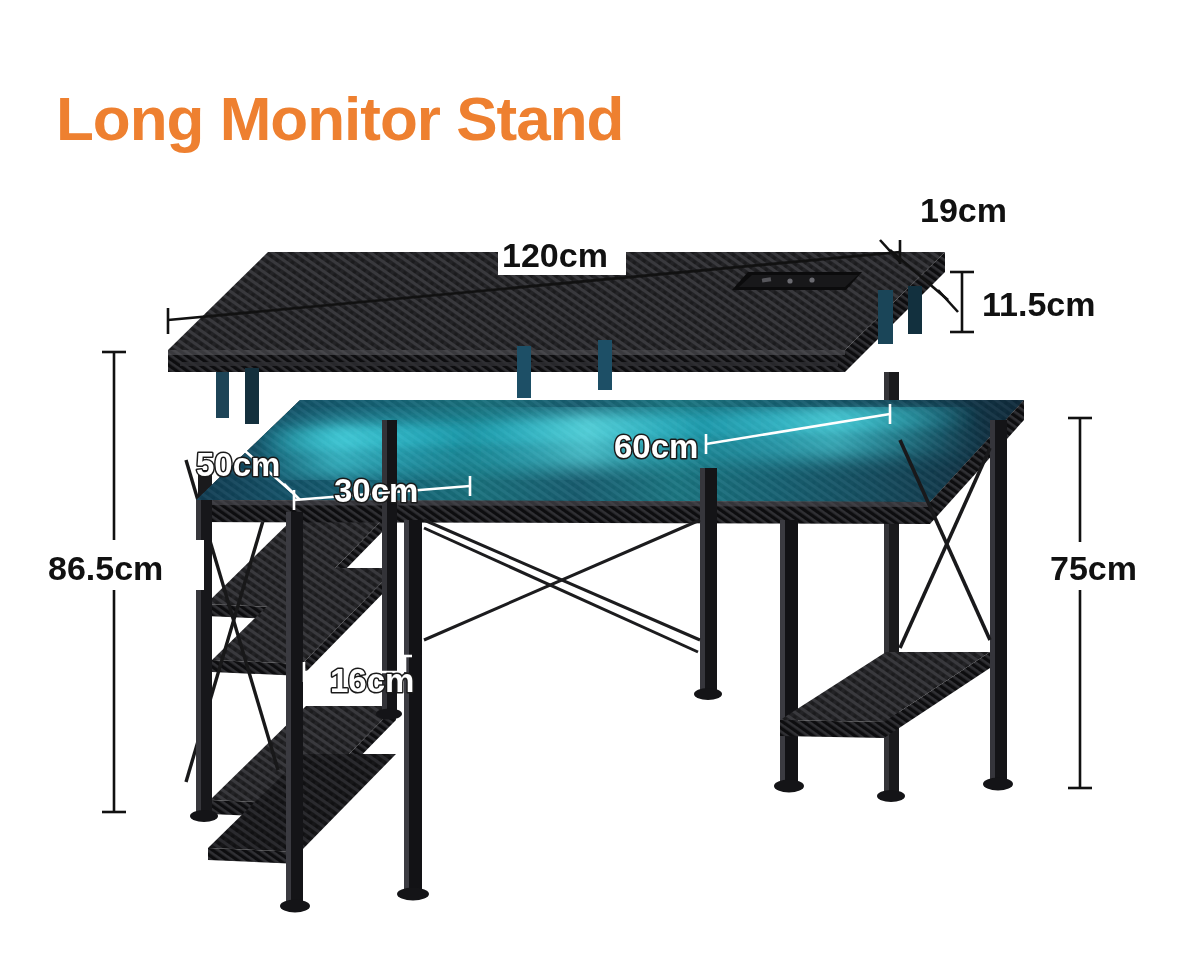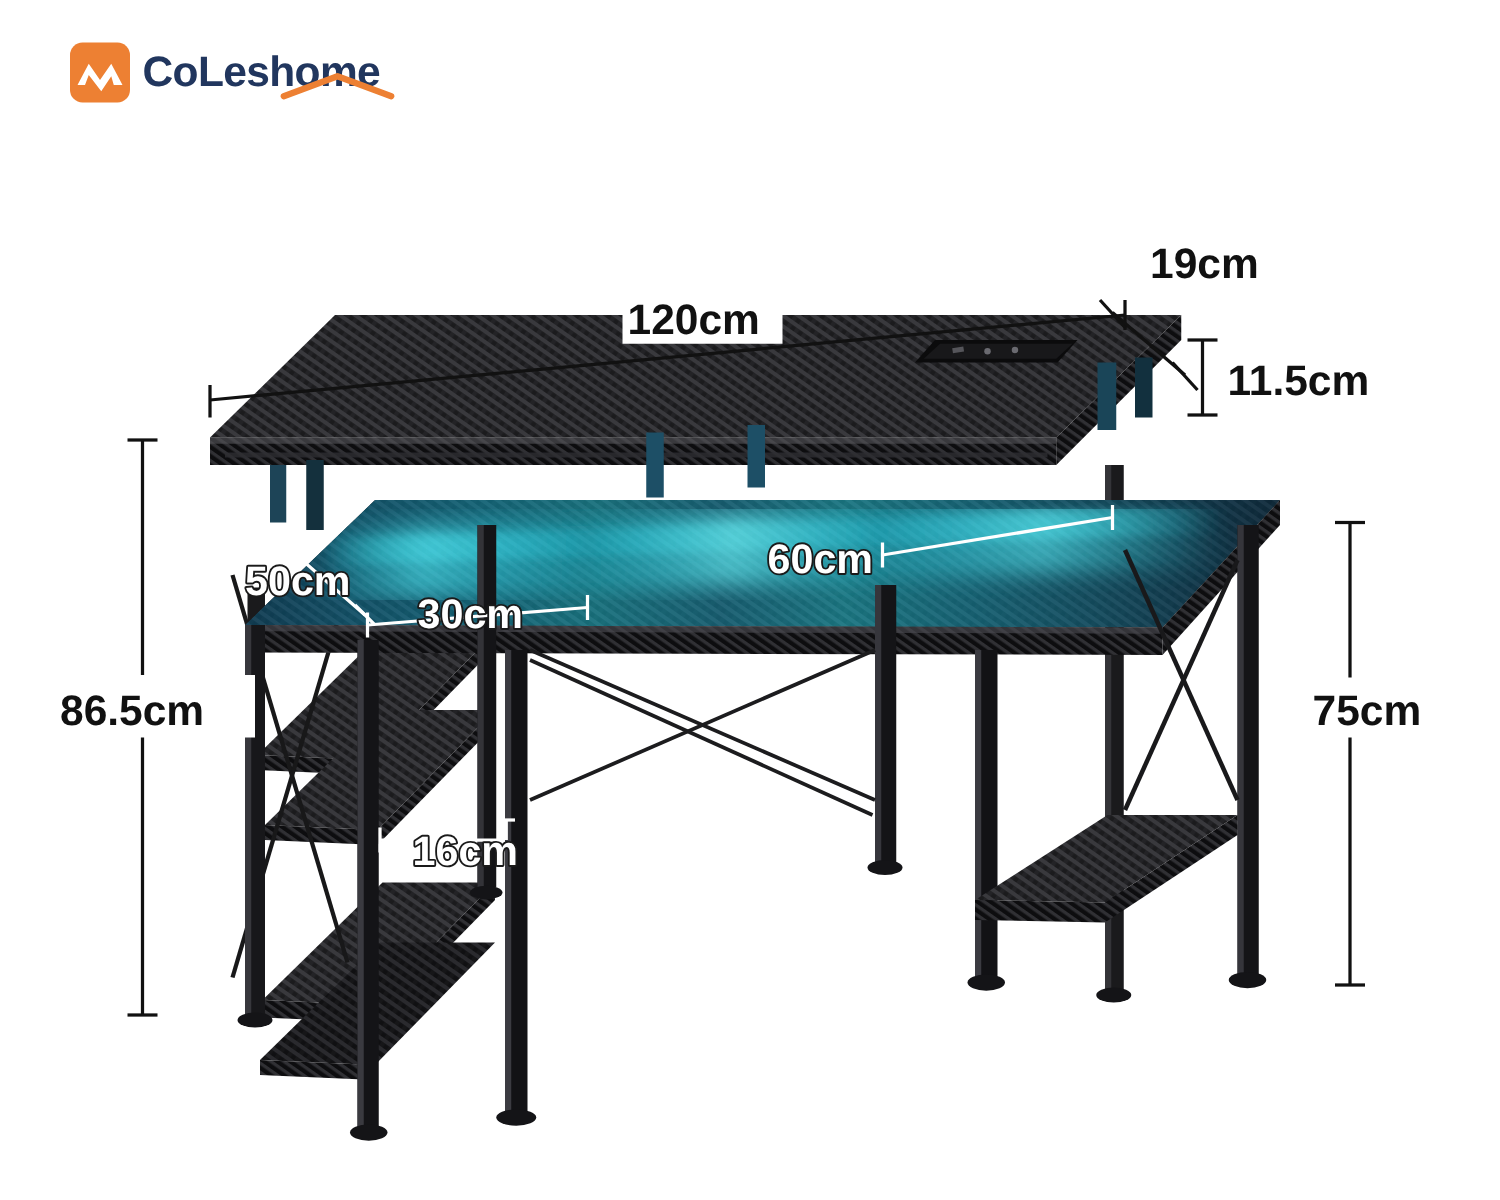--- a/index.html
+++ b/index.html
@@ -96,32 +96,22 @@
     stroke-linejoin: round;
   }
   .dimline-dark { stroke: #111111; stroke-width: 2.6; fill: none; }
   .dimline-light { stroke: #ffffff; stroke-width: 2.6; fill: none; }
 </style>
 </head>
 <body>
 
 <div id="header">
 
-  <div id="brand-row">
-    <div id="brand-mark">
-      <svg width="48" height="48" viewBox="0 0 48 48" aria-hidden="true">
-        <path d="M6 34 L15 17 L24 30 L33 17 L42 34 L35 34 L33 27 L25 39 L15 26 L12 34 Z" fill="#ffffff"></path>
-      </svg>
-    </div>
-    <div id="brand-name">CoLeshome</div>
-    <svg id="brand-roof" viewBox="0 0 92 22">
-      <path d="M3 19 L46 3 L89 19" fill="none" stroke="#ED8033" stroke-width="5" stroke-linecap="round" stroke-linejoin="round"></path>
-    </svg>
-  </div>
-
+
+  <div id="page-title">Long Monitor Stand</div>
 </div>
 
 <div id="diagram-wrap">
 <svg id="diagram" width="1200" height="960" viewBox="0 0 1200 960" xmlns="http://www.w3.org/2000/svg">
   <defs>
 
     <pattern id="carbon" width="7" height="7" patternUnits="userSpaceOnUse" patternTransform="rotate(35)">
       <rect width="7" height="7" fill="#1b1b1d"></rect>
       <rect width="7" height="3.2" fill="#39393d"></rect>
       <rect y="3.2" width="3.4" height="3.8" fill="#232326"></rect>

